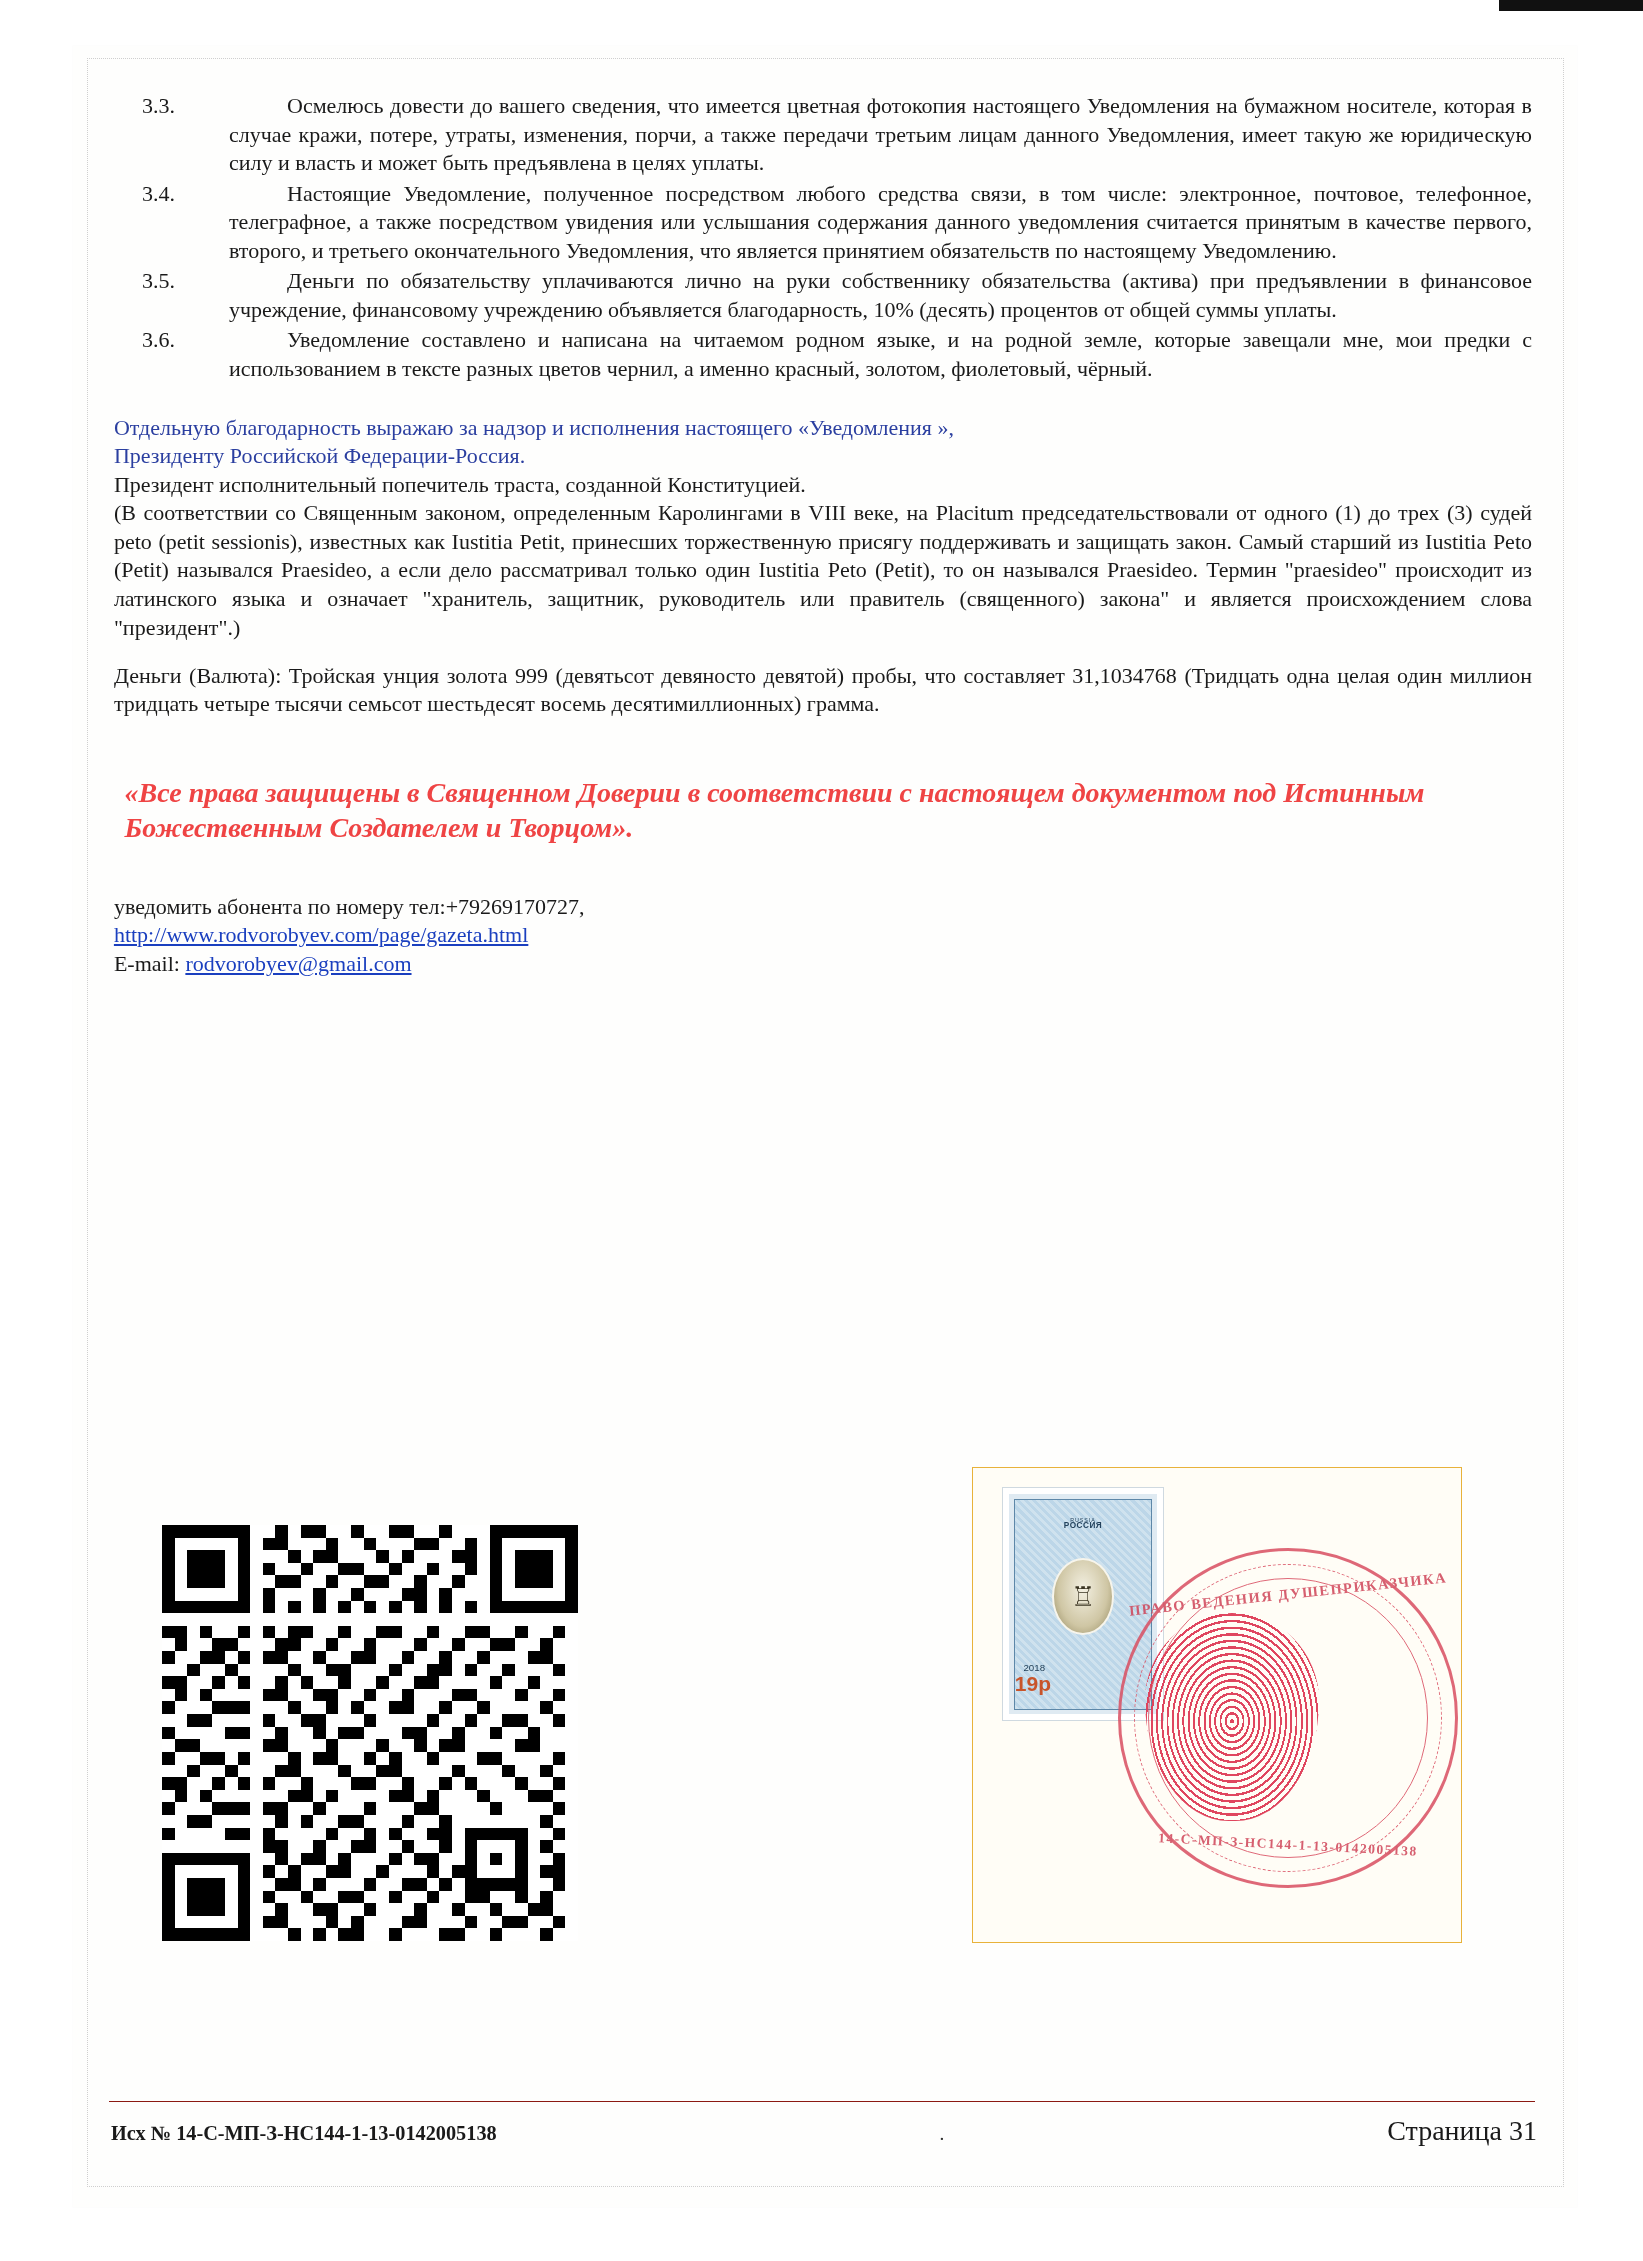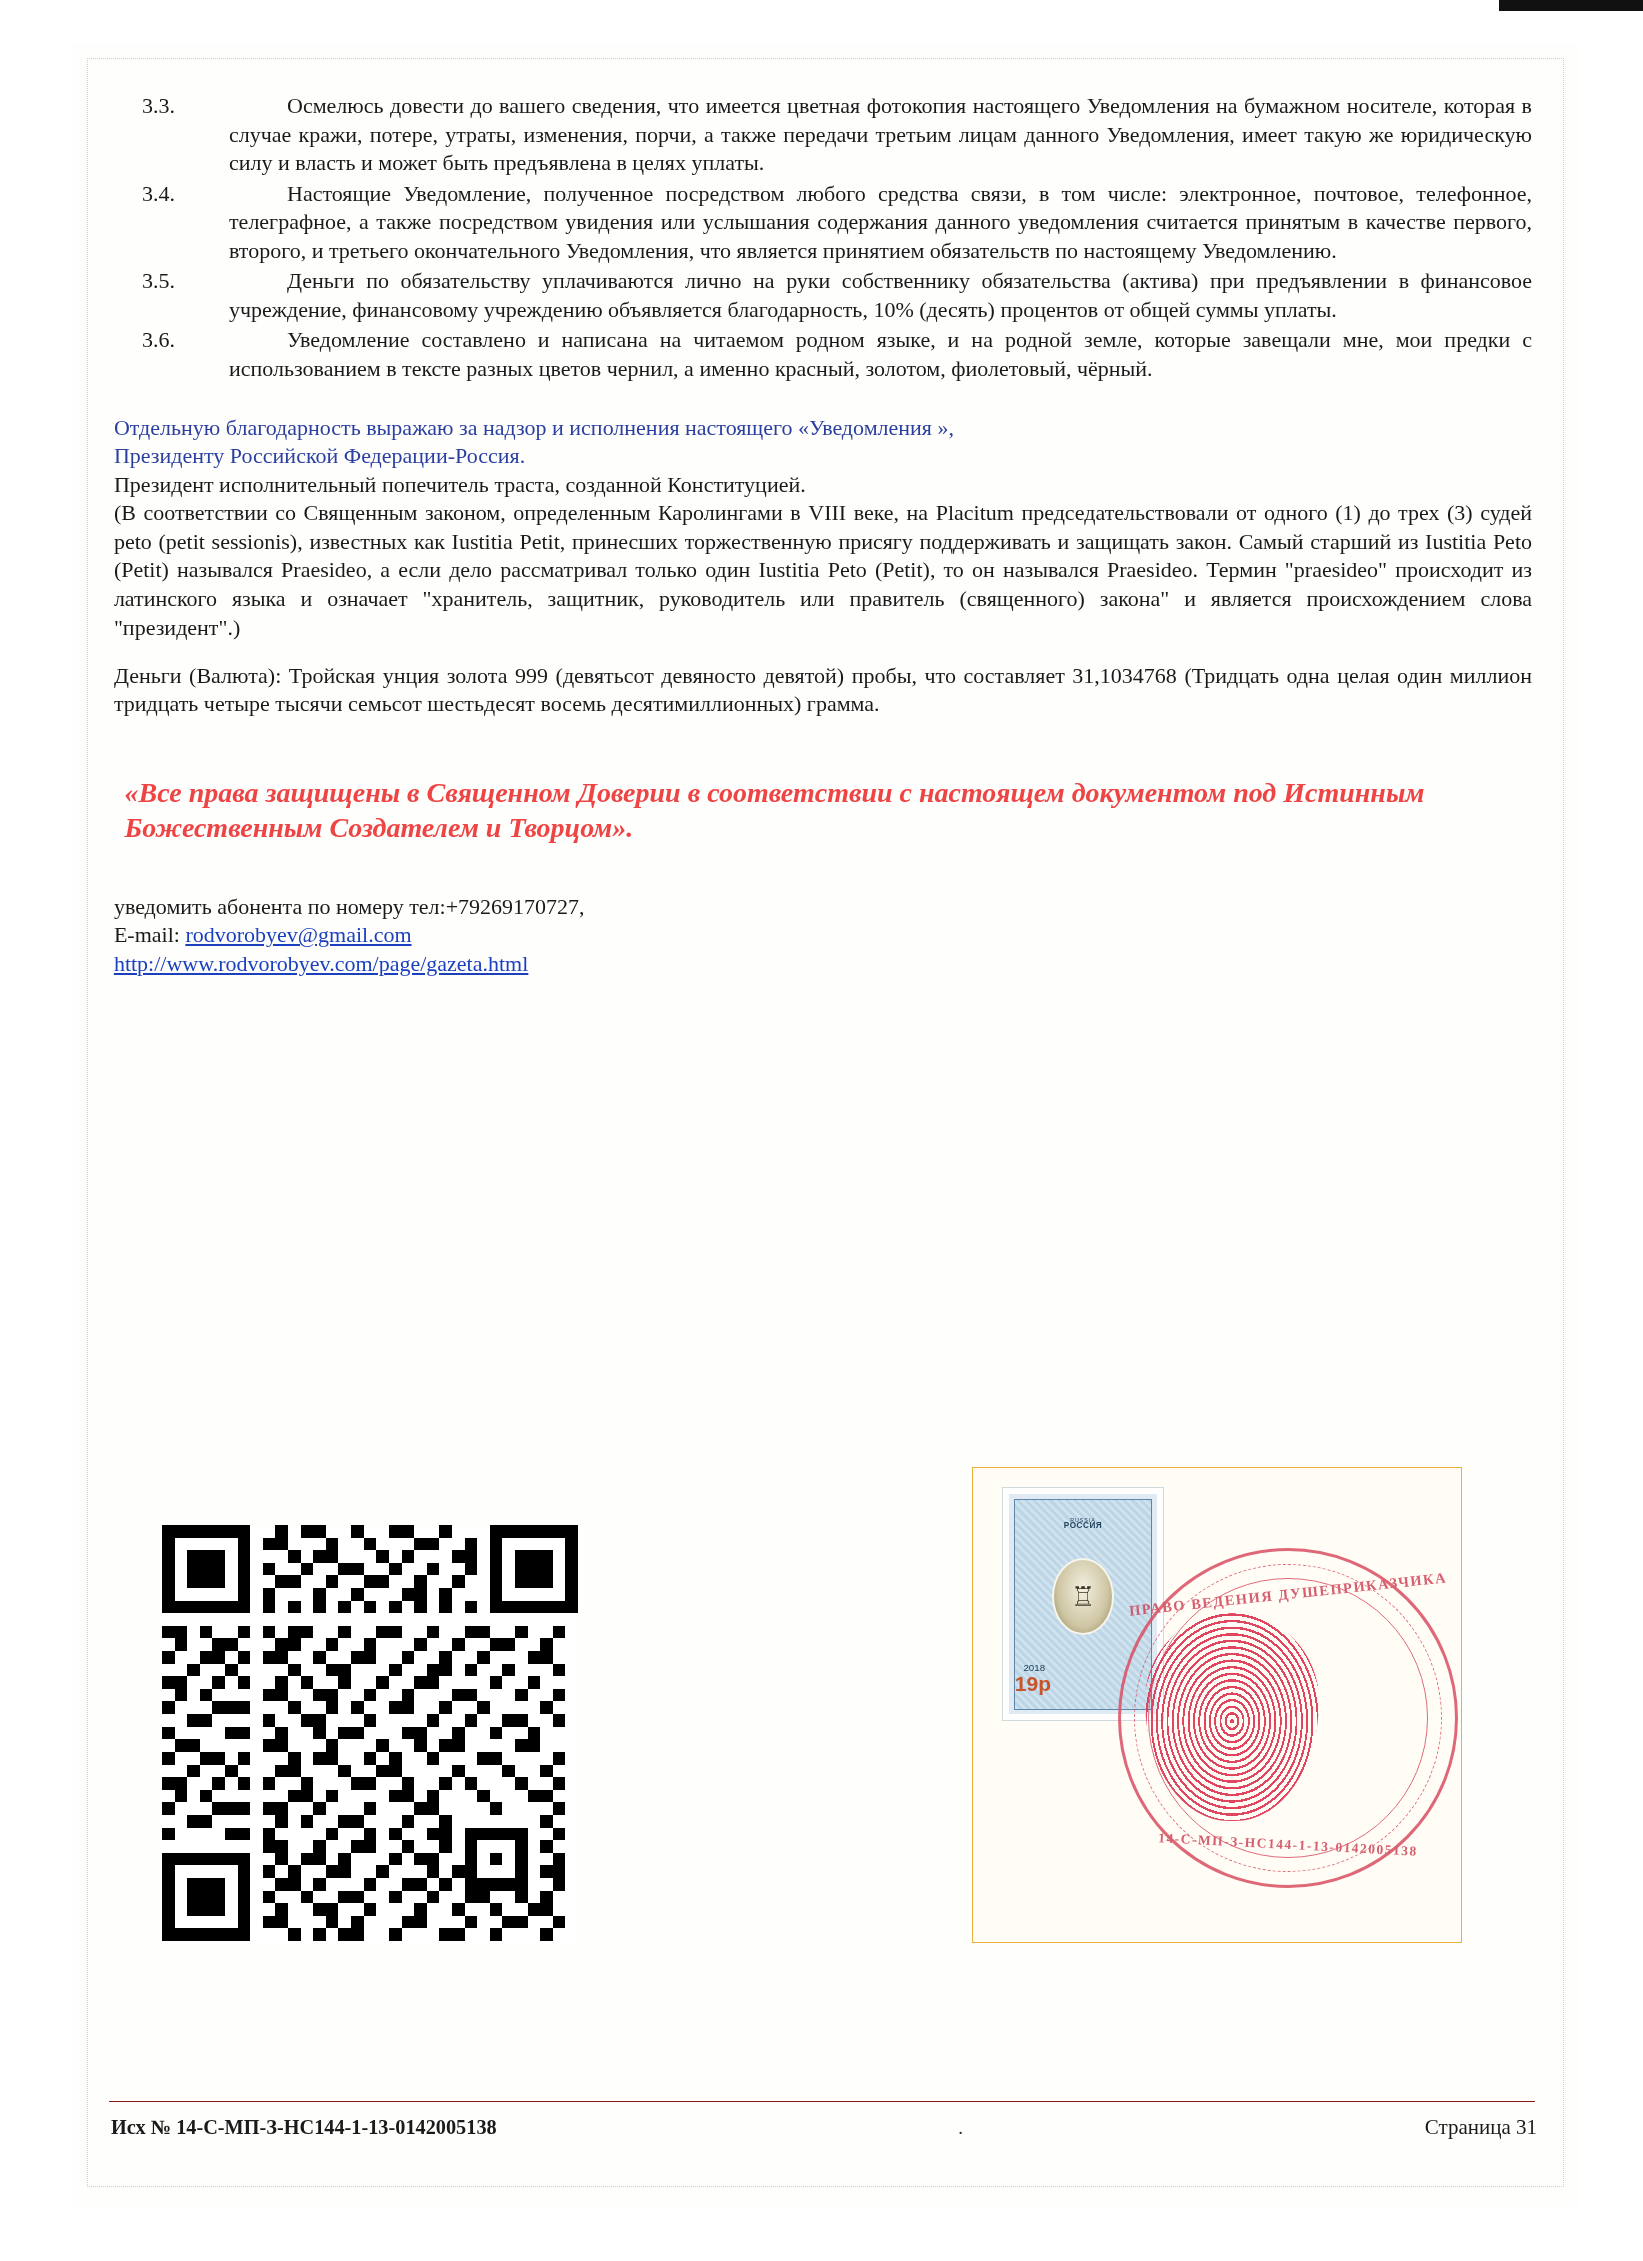--- a/index.html
+++ b/index.html
@@ -284,21 +284,21 @@
     top: 2115px;
     width: 1426px;
     display: flex;
     justify-content: space-between;
     align-items: baseline;
     font-size: 20.3px;
     font-family: "Liberation Serif", serif;
   }
   .footer-left { font-weight: bold; }
   .footer-dot { font-size: 19.3px; color: #333; }
-  .footer-right { font-size: 21px; }
+  .footer-right { font-size: 28px; }
 </style>
 </head>
 <body>
 
 <div class="scan-artifact-top"></div>
 
 <div class="sheet"></div>
 <div class="dotted-border"></div>
 
 <div class="content">
@@ -338,24 +338,24 @@
   </div>
 
   <div class="block-gap-lg"></div>
 
   <p class="holy-quote">«Все права защищены в Священном Доверии в соответствии с настоящем документом под Истинным Божественным Создателем и Творцом».</p>
 
   <div class="block-gap"></div>
 
   <div class="contacts lead-block">
     <div>уведомить абонента по номеру тел:+79269170727,</div>
+    <div><a class="link" href="#">http://www.rodvorobyev.com/page/gazeta.html</a></div>
     <div>
       <span>E-mail: </span><a class="link" href="#">rodvorobyev@gmail.com</a>
     </div>
-    <div><a class="link" href="#">http://www.rodvorobyev.com/page/gazeta.html</a></div>
   </div>
 
 </div>
 
 <div class="qr-wrap">
   <svg class="qr" viewBox="0 0 33 33" shape-rendering="crispEdges">
     <rect width="33" height="33" fill="#ffffff"></rect>
     <g fill="#000000">
 
       <rect x="0" y="0" width="7" height="1"></rect>

